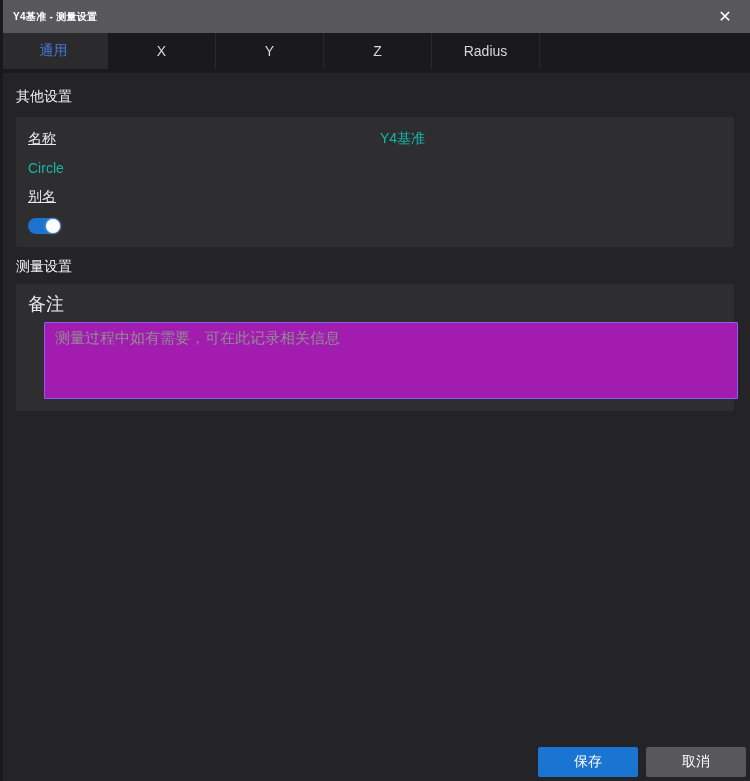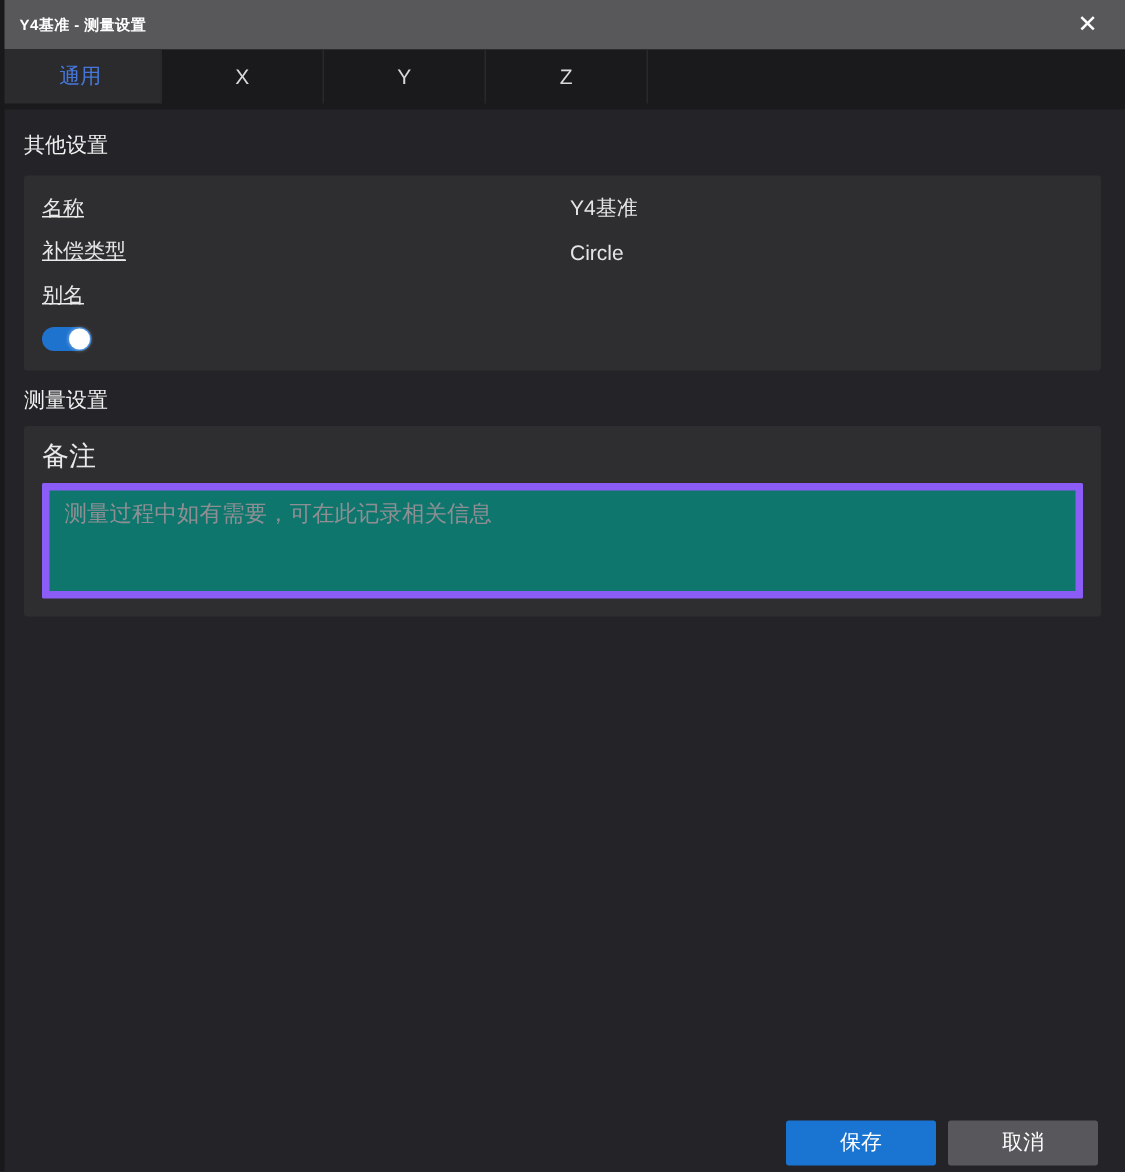--- a/index.html
+++ b/index.html
@@ -43,21 +43,21 @@
   
   .section-title { color:#f2f2f2; font-size:14px; line-height:17px; margin:15px 16px 12px 16px; }
   .section-title.second { margin:11px 16px 9px 16px; }
 
   .panel {
     margin:0 16px; background:#2e2e31; border-radius:2px;
     padding:7px 12px;
   }
   .row { height:29px; display:flex; align-items:center; }
   .row-label { width:352px; font-size:14px; color:#e9e9e9; display:flex; align-items:center;text-decoration:underline; }
-  .row-value { font-size:14px; color:#e5e5e5; }
+  .row-value { font-size:14px; color:#14b8a6; }
 
   .help-badge {
     width:17px; height:17px; border-radius:50%;
     background:#55555a; color:#d7a64b;
     font-size:11px; font-weight:bold;
     display:inline-flex; align-items:center; justify-content:center;
     margin-left:8px; cursor:default;
   }
 
   .toggle {
@@ -67,29 +67,30 @@
   .toggle .knob {
     position:absolute; right:1px; top:1px;
     width:14px; height:14px; border-radius:50%;
     background:#ffffff; box-shadow:0 0 3px rgba(255,255,255,0.6);
   }
 
   .panel.remarks { padding:12px; }
   .remark-label { font-size:18px; color:#e9e9e9; line-height:17px; margin-bottom:9px; }
   .remark-input {
     display:block; width:100%; height:77px;
-    background:#0f766e; border:5px solid #8b5cf6; border-radius:1px;
+    background:#a21caf; border:1px solid #8b5cf6; border-radius:1px;
     color:#cfcfcf; font-size:15px; padding:6px 10px;
     resize:none; outline:none;
     font-family:"Liberation Sans","DejaVu Sans",sans-serif;
+    margin-left:16px;
   }
   .remark-input::placeholder { color:#8f8f93; }
 
   
-  .footer { position:absolute; right:18px; bottom:4px; display:flex; gap:8px; }
+  .footer { position:absolute; right:4px; bottom:4px; display:flex; gap:8px; }
   .btn {
     width:100px; height:30px; border:none; border-radius:2px;
     font-size:14px; color:#ffffff; cursor:pointer;
     display:flex; align-items:center; justify-content:center;
     font-family:"Liberation Sans","DejaVu Sans",sans-serif;
   }
   .btn-save { background:#1a75d2; }
   .btn-cancel { background:#58585c; }
 </style>
 </head>
@@ -100,31 +101,31 @@
 <div class="titlebar">
   <span class="title">Y4基准 - 测量设置</span>
   <span class="close-btn">✕</span>
 </div>
 
 <div class="tabbar">
   <div class="tab active">通用</div>
   <div class="tab">X</div>
   <div class="tab">Y</div>
   <div class="tab">Z</div>
+  <div class="tab">Radius</div>
 </div>
 
 <div class="section-title">其他设置</div>
 
 <div class="panel">
   <div class="row">
     <span class="row-label">名称</span>
     <span class="row-value">Y4基准</span>
   </div>
   <div class="row">
-    <span class="row-label">补偿类型</span>
     <span class="row-value">Circle</span>
   </div>
   <div class="row">
     <span class="row-label">别名</span>
     <span class="row-value"></span>
   </div>
   <div class="row">
     <span class="toggle">
       <span class="knob"></span>
     </span>

